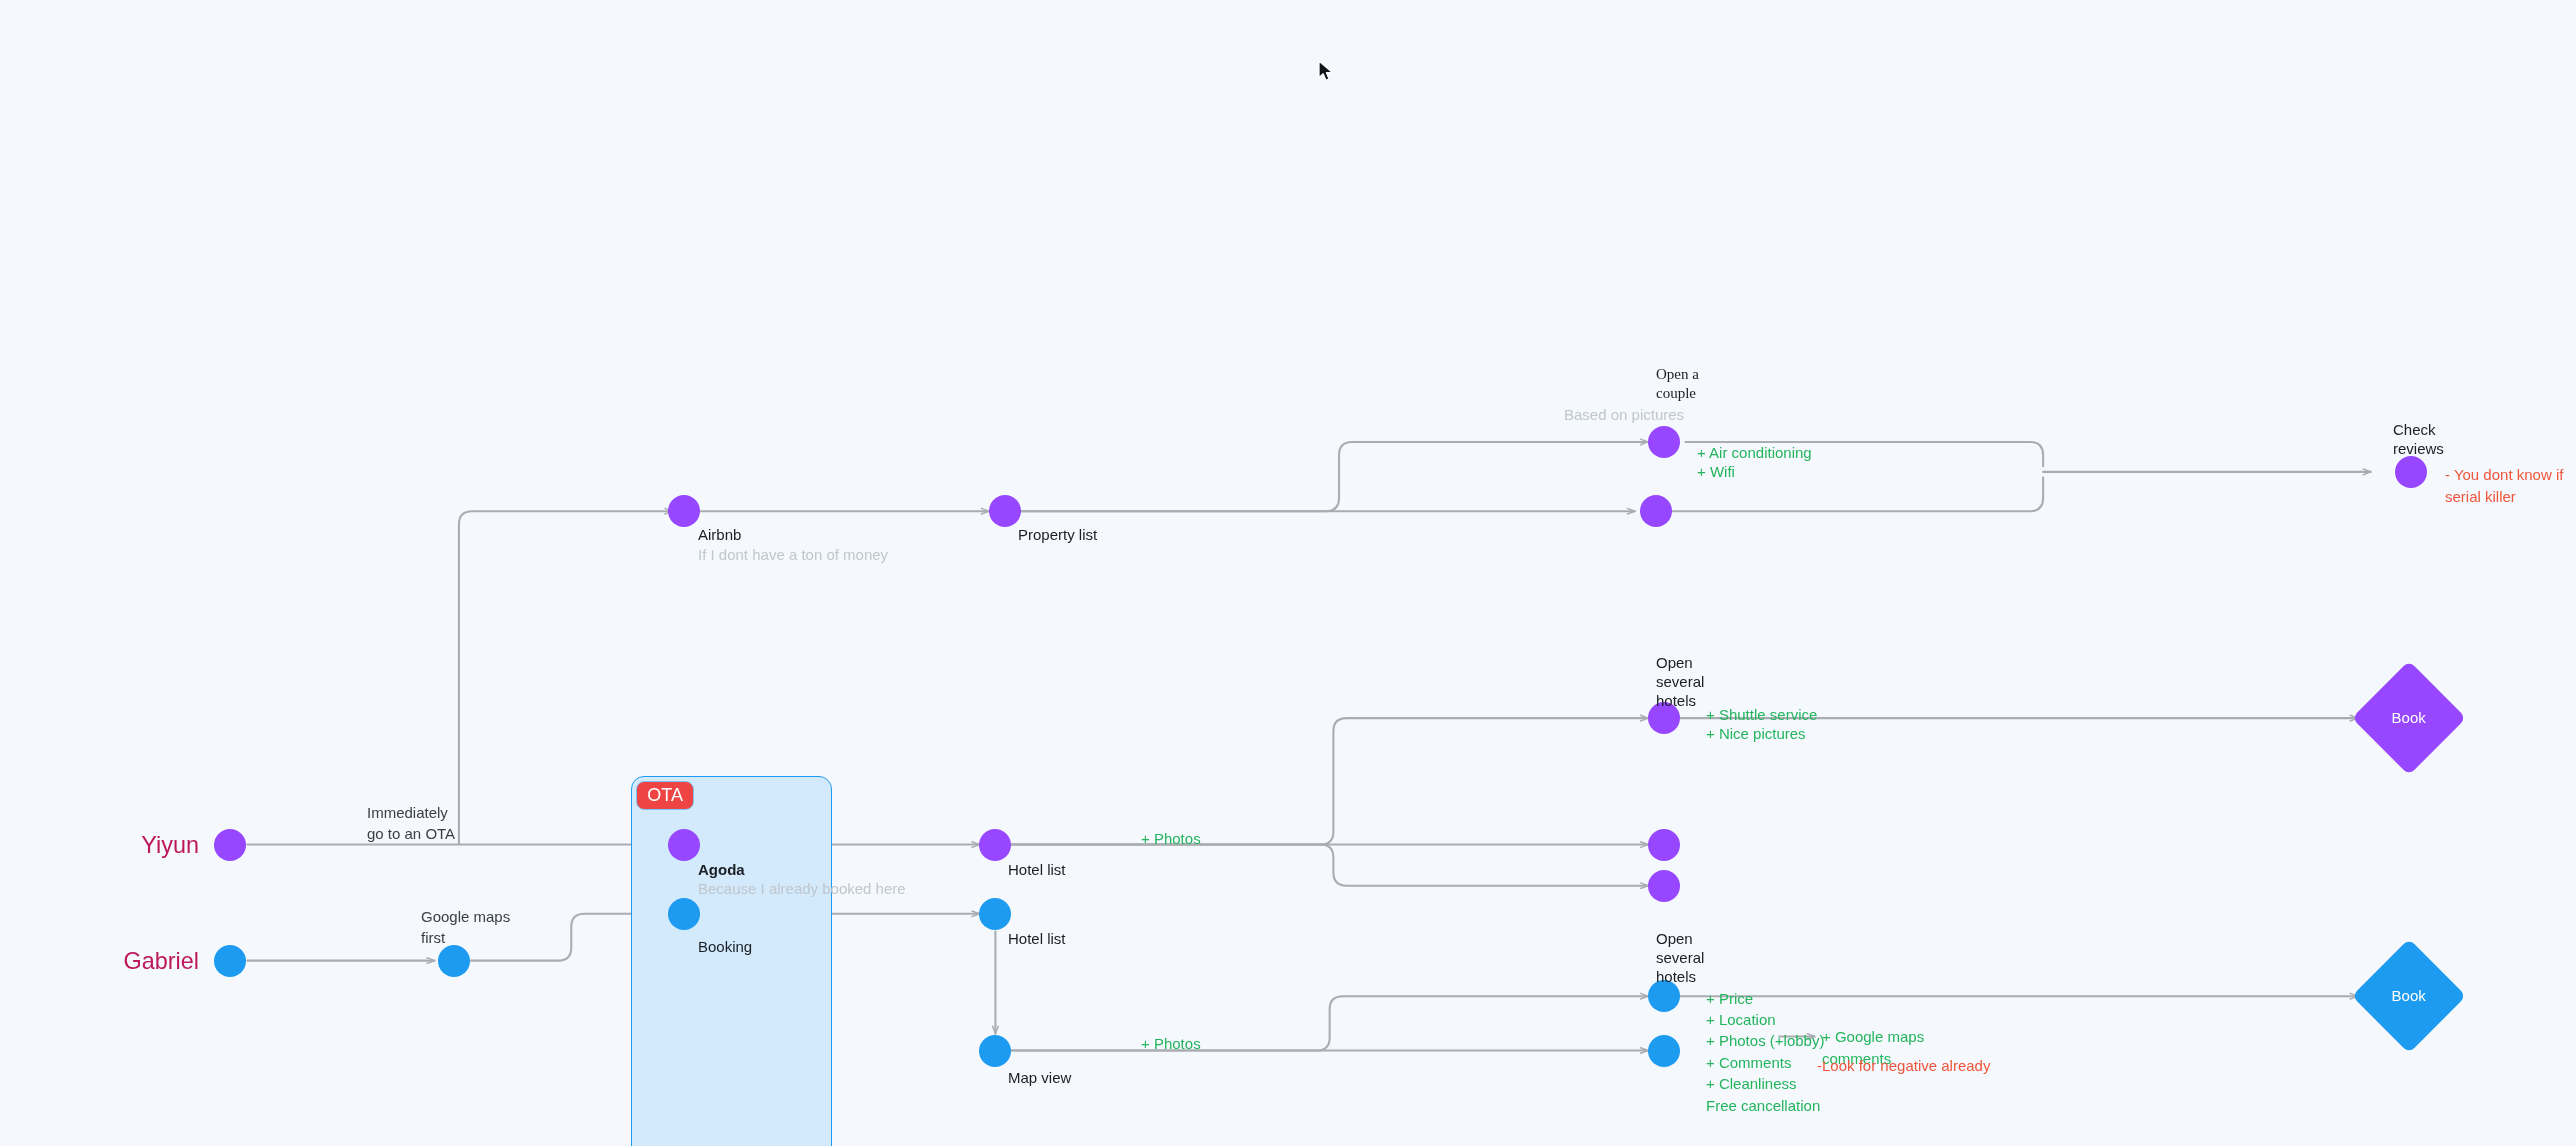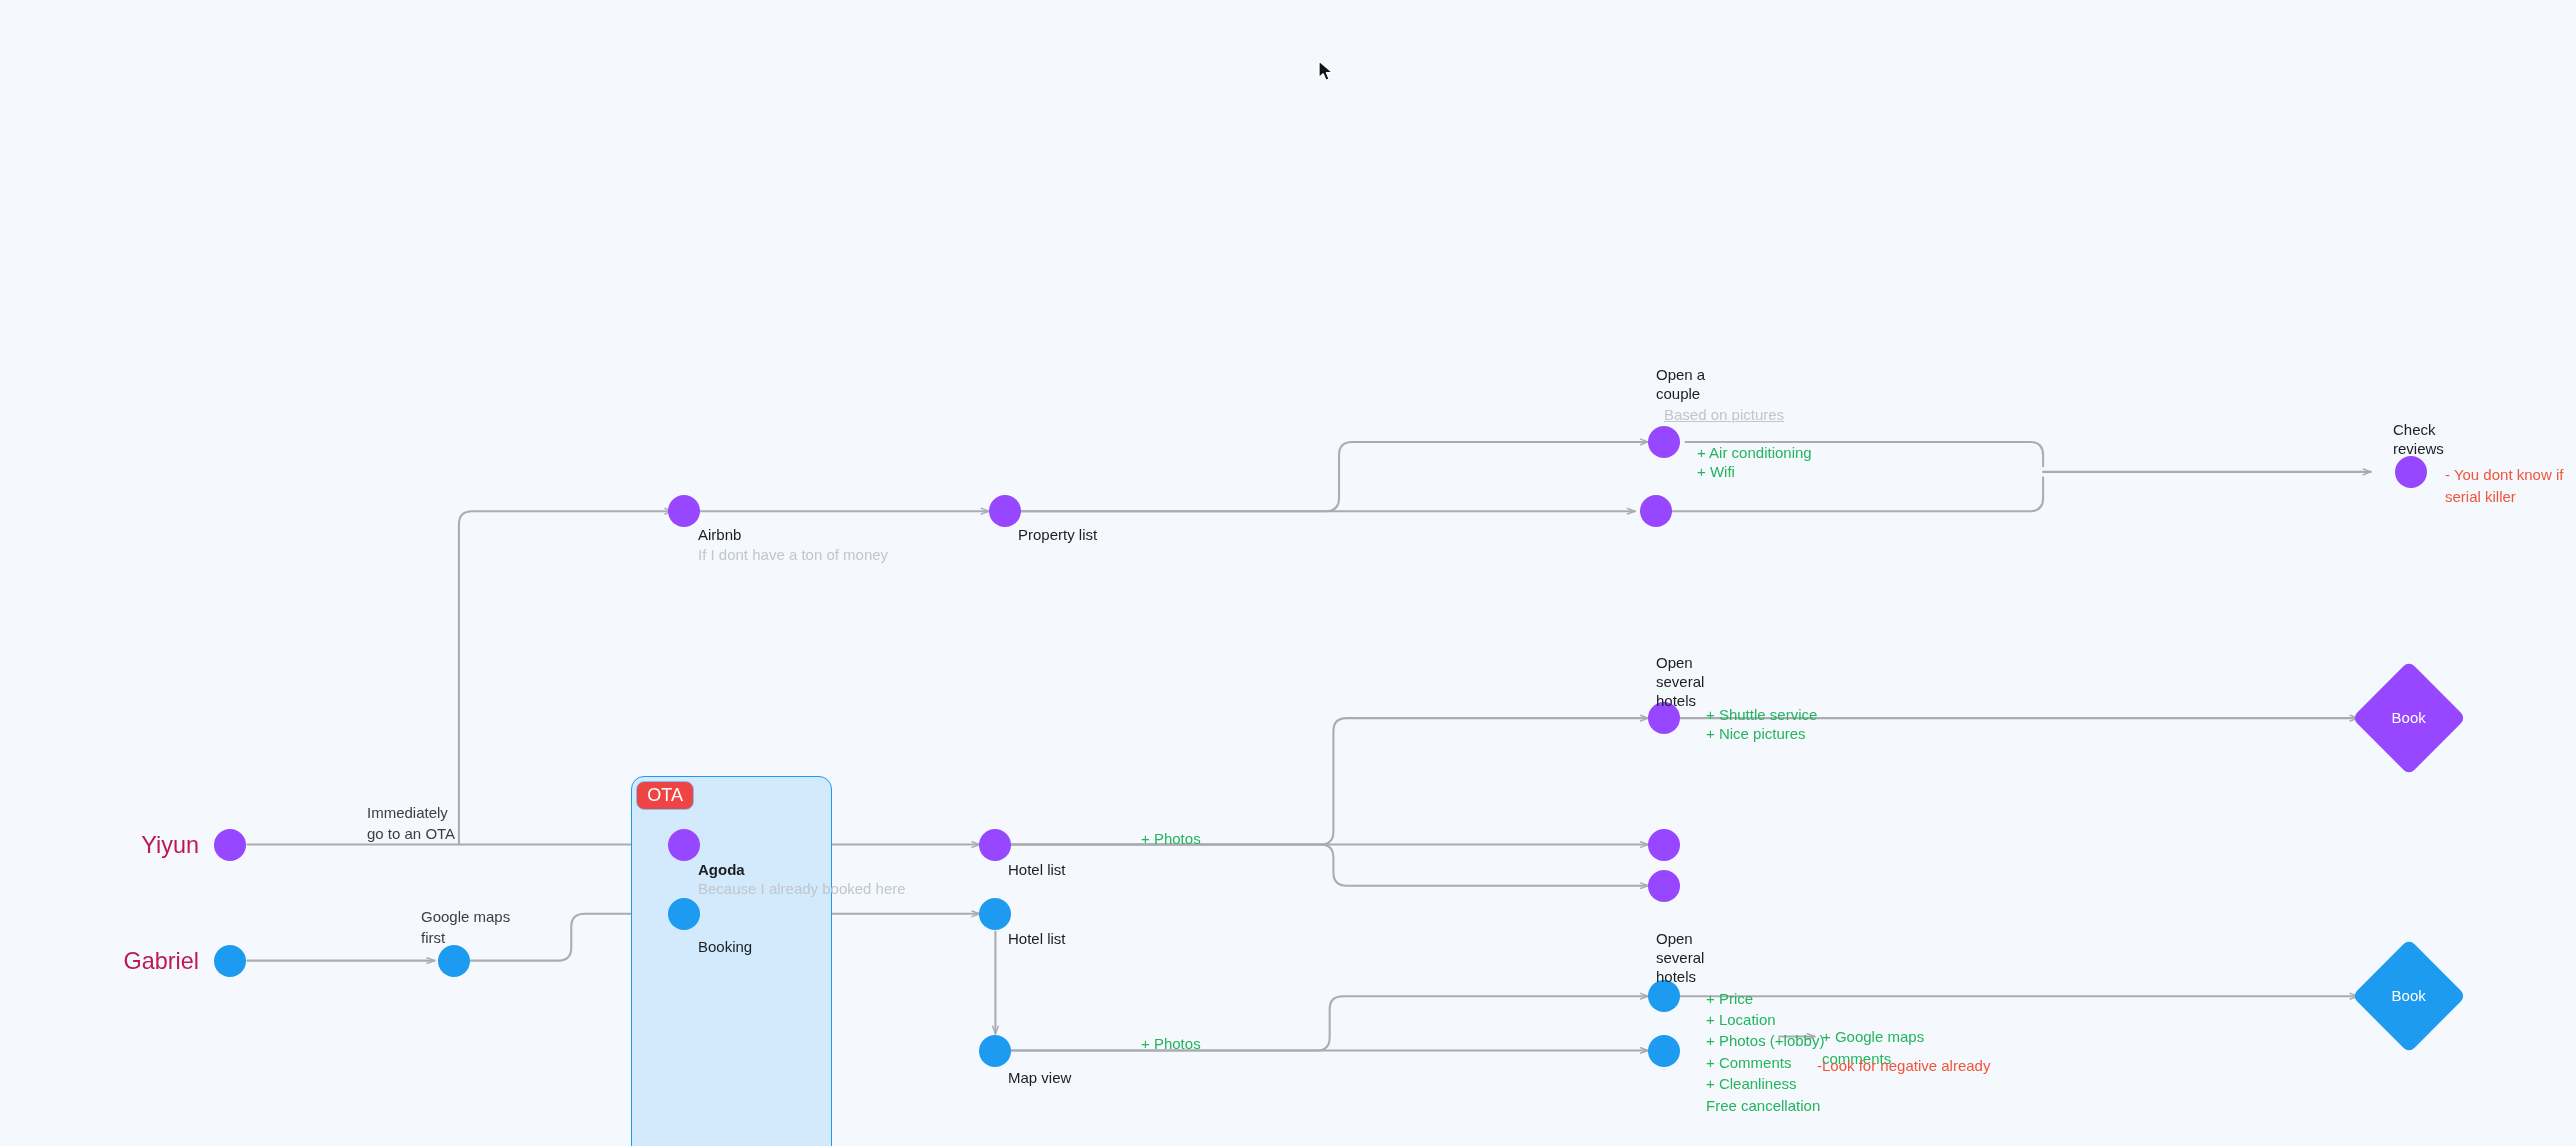--- a/index.html
+++ b/index.html
@@ -235,23 +235,23 @@
   <div class="decision blue" style="left:2409px; top:996px;">
     <span class="decision-label">Book</span>
   </div>
 
   <div class="edge-note" style="left:367px; top:802px;">Immediately
 go to an OTA</div>
 
   <div class="edge-note" style="left:421px; top:906px;">Google maps
 first</div>
 
-  <div class="head-note" style="left:1656px; top:365px;">Open a
+  <div class="head-note" style="left:1656px; top:365px;font-family:Liberation Serif, serif;">Open a
 couple</div>
-  <div class="node-sub" style="left:1664px; top:405px;text-decoration:underline;">Based on pictures</div>
+  <div class="node-sub" style="left:1564px; top:405px;">Based on pictures</div>
 
   <div class="head-note" style="left:2393px; top:420px;">Check
 reviews</div>
 
   <div class="pos-note" style="left:1697px; top:442px;">+ Air conditioning</div>
   <div class="pos-note" style="left:1697px; top:461px;">+ Wifi</div>
 
   <div class="neg-note" style="left:2445px; top:464px;">- You dont know if
 serial killer</div>
 

